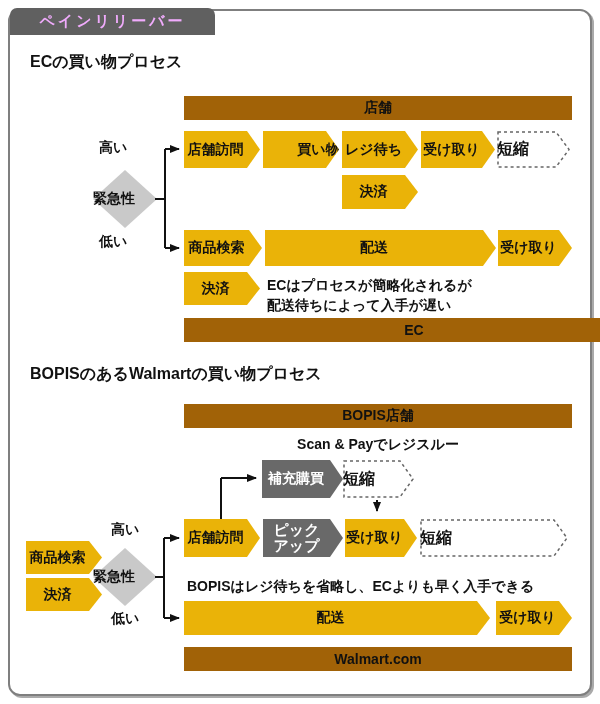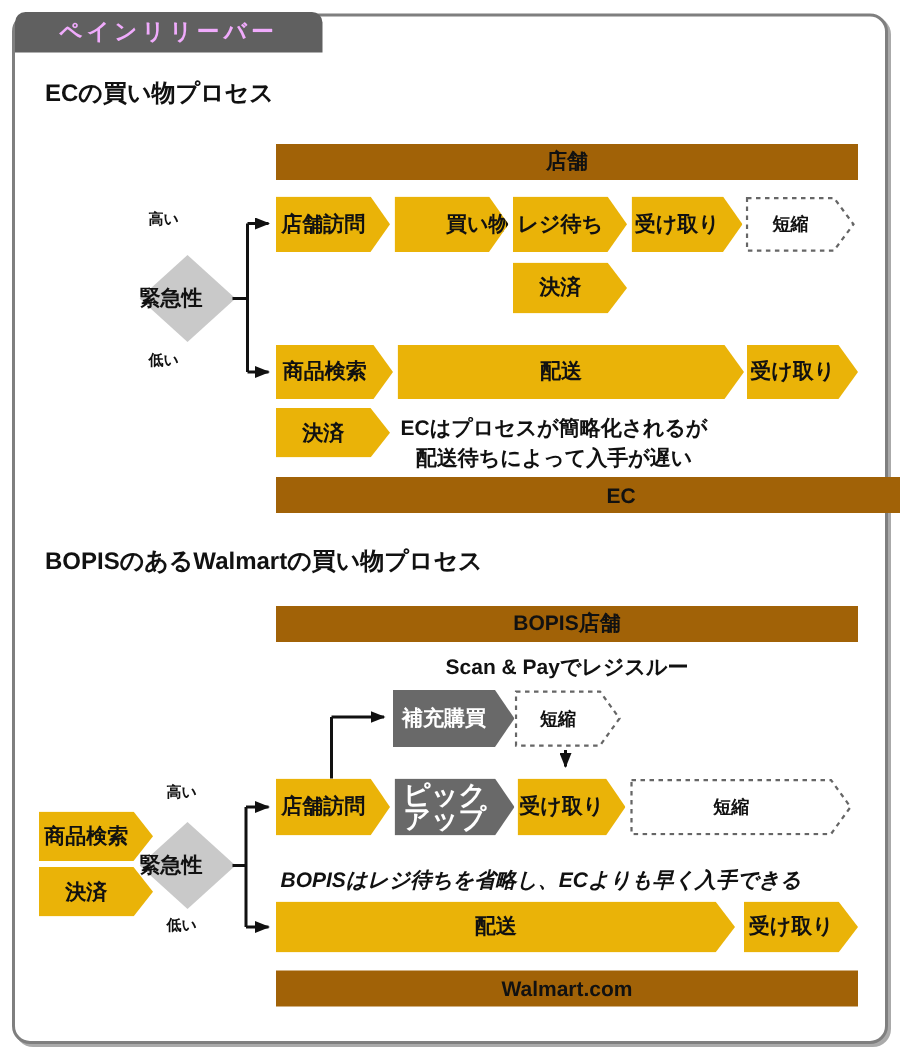--- a/index.html
+++ b/index.html
@@ -10,30 +10,30 @@
   .tab{position:absolute;left:10px;top:8px;width:205px;height:27px;background:#606060;
        border-radius:7px 7px 0 0;color:#f0abfc;font-weight:bold;font-size:15px;letter-spacing:3px;
        display:flex;align-items:center;justify-content:center;white-space:nowrap;}
   .title{position:absolute;font-weight:bold;font-size:16px;white-space:nowrap;}
   .band{position:absolute;height:24px;background:#a16207;display:flex;align-items:center;
         justify-content:center;font-weight:bold;font-size:14px;white-space:nowrap;}
   .chev{position:absolute;background:#eab308;display:flex;align-items:center;justify-content:center;
         font-weight:bold;font-size:14px;white-space:nowrap;padding-right:13px;box-sizing:border-box;
         clip-path:polygon(0 0,calc(100% - 13px) 0,100% 50%,calc(100% - 13px) 100%,0 100%);}
   .chev.dark{background:#696969;color:#fff;}
-  .chev .two{display:flex;flex-direction:column;align-items:center;line-height:16px;font-size:18px;}
-  .dchev{position:absolute;display:flex;align-items:center;justify-content:center;
-         font-weight:bold;font-size:12px;white-space:nowrap;padding-right:13px;box-sizing:border-box;font-family:Liberation Serif, serif;}
+  .chev .two{display:flex;flex-direction:column;align-items:center;line-height:16px;font-size:15px;}
+  .dchev{position:absolute;display:flex;align-items:center;
+         font-weight:bold;font-size:16px;white-space:nowrap;padding-right:13px;box-sizing:border-box;font-family:Liberation Serif, serif;}
   .dchev svg{position:absolute;inset:0;width:100%;height:100%;}
   .dchev span{position:relative;}
   .diamond{position:absolute;display:flex;align-items:center;justify-content:flex-start;}
   .diamond svg{position:absolute;inset:0;width:100%;height:100%;}
   .diamond span{position:relative;font-weight:bold;font-size:14px;white-space:nowrap;}
-  .lbl{position:absolute;font-weight:bold;font-size:10px;white-space:nowrap;}
-  .note{position:absolute;font-weight:bold;font-size:14px;line-height:20px;white-space:nowrap;text-align:center;}
+  .lbl{position:absolute;font-weight:bold;font-size:14px;white-space:nowrap;}
+  .note{position:absolute;font-weight:bold;font-size:14px;line-height:20px;white-space:nowrap;}
   .center-note{position:absolute;font-weight:bold;font-size:14px;text-align:center;white-space:nowrap;}
   .overlay{position:absolute;left:0;top:0;pointer-events:none;}
 </style>
 </head>
 <body>
 
 <div class="page">
 
   <div class="frame"></div>
   <div class="tab">ペインリリーバー</div>
@@ -109,21 +109,21 @@
 
   <div class="lbl" style="left:111px;top:521px;">高い</div>
   <div class="diamond" style="left:93px;top:548px;width:64px;height:58px;">
     <svg viewBox="0 0 64 58">
       <polygon points="32,0 64,29 32,58 0,29" fill="#c9c9c9"></polygon>
     </svg>
     <span>緊急性</span>
   </div>
   <div class="lbl" style="left:111px;top:610px;">低い</div>
 
-  <div class="note" style="left:187px;top:576px;font-style:italic;">BOPISはレジ待ちを省略し、ECよりも早く入手できる</div>
+  <div class="note" style="left:187px;top:576px;">BOPISはレジ待ちを省略し、ECよりも早く入手できる</div>
 
   <div class="chev" style="left:184px;top:601px;width:306px;height:34px;">配送</div>
   <div class="chev" style="left:496px;top:601px;width:76px;height:34px;">受け取り</div>
 
   <div class="band" style="left:184px;top:647px;width:388px;">Walmart.com</div>
 
   <svg class="overlay" width="600" height="704" viewBox="0 0 600 704">
     <defs>
       <marker id="ah" viewBox="0 0 10 8" refX="9" refY="4" markerWidth="10" markerHeight="8" orient="auto" markerUnits="userSpaceOnUse">
         <path d="M0,0 L10,4 L0,8 Z" fill="#111"></path>

